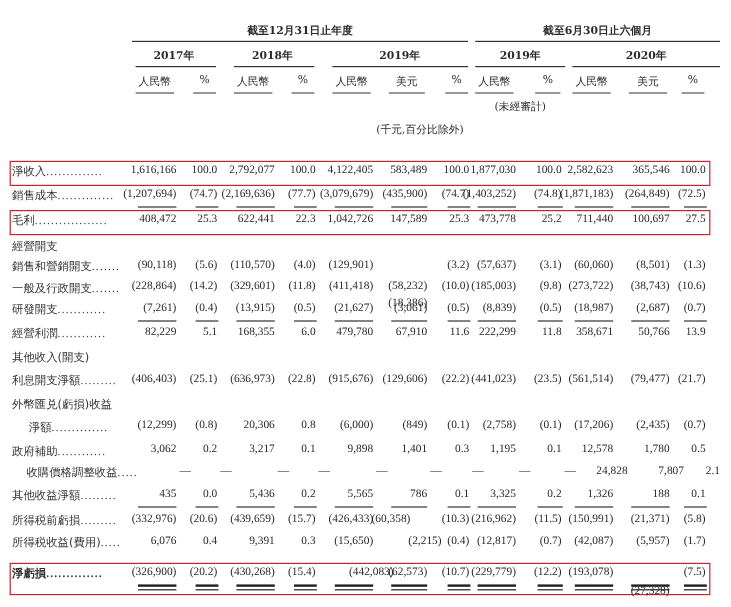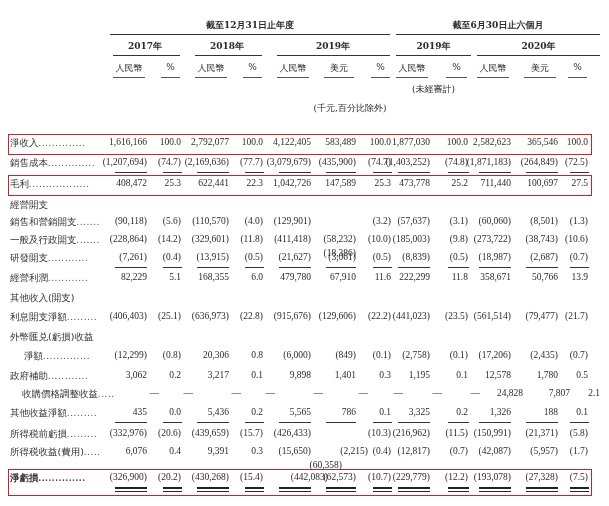--- a/index.html
+++ b/index.html
@@ -342,21 +342,21 @@
         <div class="cell" style="left: 518px; width: 70px; top: 0px;">0.1</div>
         <div class="ul-single" style="left: 570px; width: 19px; top: 15px;"></div>
       </div>
       <div class="row" style="top: 428px;">
         <div class="lbl"><span>所得税前虧損</span><span class="dots">.........</span></div>
         <div class="cell" style="left: 77px; width: 70px; top: 0px;">(332,976)</div>
         <div class="cell" style="left: 111px; width: 70px; top: 0px;">(20.6)</div>
         <div class="cell" style="left: 159px; width: 70px; top: 0px;">(439,659)</div>
         <div class="cell" style="left: 193px; width: 70px; top: 0px;">(15.7)</div>
         <div class="cell" style="left: 241px; width: 70px; top: 0px;">(426,433)</div>
-        <div class="cell" style="left: 286px; width: 56px; top: 0px; margin-top: 32px;">(60,358)</div>
+        <div class="cell" style="left: 286px; width: 56px; top: 0px;">(60,358)</div>
         <div class="cell" style="left: 321px; width: 70px; top: 0px;">(10.3)</div>
         <div class="cell" style="left: 360px; width: 70px; top: 0px;">(216,962)</div>
         <div class="cell" style="left: 398px; width: 70px; top: 0px;">(11.5)</div>
         <div class="cell" style="left: 441px; width: 70px; top: 0px;">(150,991)</div>
         <div class="cell" style="left: 488px; width: 70px; top: 0px;">(21,371)</div>
         <div class="cell" style="left: 518px; width: 70px; top: 0px;">(5.8)</div>
       </div>
       <div class="row" style="top: 446px;">
         <div class="lbl"><span>所得税收益(費用)</span><span class="dots">.....</span></div>
         <div class="cell" style="left: 77px; width: 70px; top: 0px;">6,076</div>
@@ -387,19 +387,19 @@
         <div class="cell" style="left: 286px; width: 70px; top: 0px;">(62,573)</div>
         <div class="ul-double" style="left: 326px; width: 30px; top: 15px;"></div>
         <div class="cell" style="left: 321px; width: 70px; top: 0px;">(10.7)</div>
         <div class="ul-double" style="left: 373px; width: 19px; top: 15px;"></div>
         <div class="cell" style="left: 360px; width: 70px; top: 0px;">(229,779)</div>
         <div class="ul-double" style="left: 398px; width: 32px; top: 15px;"></div>
         <div class="cell" style="left: 398px; width: 70px; top: 0px;">(12.2)</div>
         <div class="ul-double" style="left: 448px; width: 21px; top: 15px;"></div>
         <div class="cell" style="left: 441px; width: 70px; top: 0px;">(193,078)</div>
         <div class="ul-double" style="left: 479px; width: 32px; top: 15px;"></div>
-        <div class="cell" style="left: 488px; width: 70px; top: 0px; text-align: right;">(27,328)</div>
+        <div class="cell" style="left: 488px; width: 70px; top: 16px; text-align: right;">(27,328)</div>
         <div class="ul-double" style="left: 526px; width: 32px; top: 15px;"></div>
         <div class="cell" style="left: 518px; width: 70px; top: 0px;">(7.5)</div>
         <div class="ul-double" style="left: 570px; width: 19px; top: 15px;"></div>
       </div>
     </div>
 </div>
 
 </body></html>

